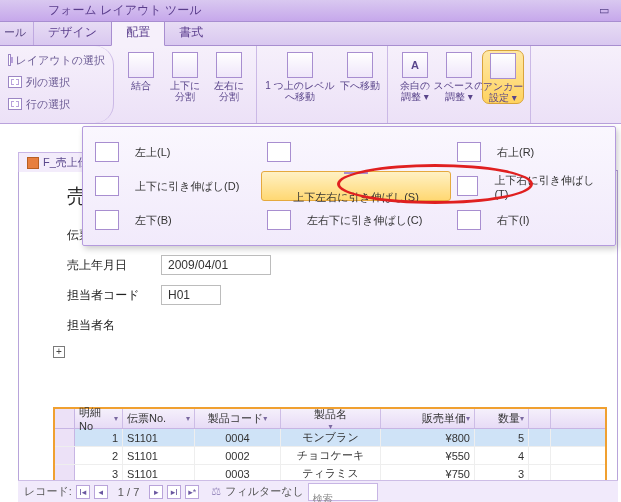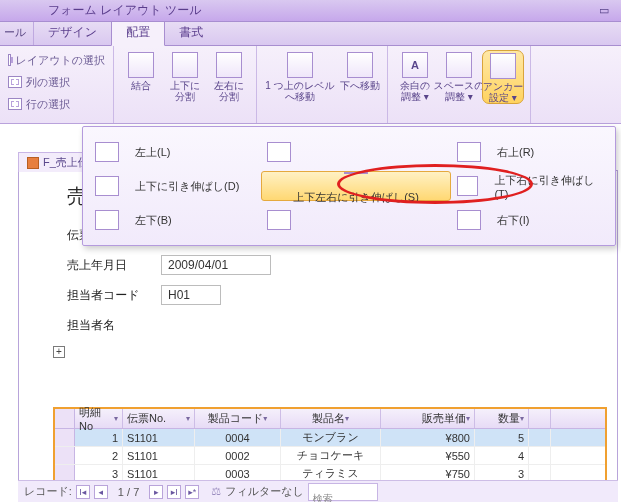--- a/index.html
+++ b/index.html
@@ -52,21 +52,21 @@
   .ghead { display: flex; background: linear-gradient(#f5f0fb,#e7dbf6); border-bottom: 1px solid #c7b5e4; height: 20px; align-items: center; font-size: 11px; }
   .gh { border-right: 1px solid #cdbde6; padding: 0 4px; display: flex; align-items: center; justify-content: space-between; height: 100%; position: relative; }
   .gh .dd { font-size: 8px; color: #7a69a0; }
   .grow { display: flex; height: 18px; align-items: center; font-size: 11px; border-bottom: 1px solid #eee; }
   .gc { border-right: 1px solid #eee; padding: 0 4px; height: 100%; display: flex; align-items: center; overflow: hidden; }
   .grow.sel { background: #cfe3f7; }
   .w-sel { width: 20px; background: #ece1f7; border-right: 1px solid #c7b5e4; }
   .w0 { width: 48px; justify-content: flex-end; }
   .w1 { width: 72px; text-align: right; }
   .w2 { width: 86px; justify-content: center; }
-  .w3 { width: 100px; justify-content: center; }
+  .w3 { width: 100px; justify-content: center; flex-direction: column; }
   .w4 { width: 94px; justify-content: flex-end; }
   .w5 { width: 54px; justify-content: flex-end; }
   .w6 { width: 22px; }
   .recnav { height: 22px; border-top: 1px solid #d5c7ec; background: #f4eefb; display: flex; align-items: center; gap: 4px; padding: 0 6px; font-size: 11px; color: #555; }
   .nbtn { width: 14px; height: 14px; border: 1px solid #b9a4da; background: #fff; font-size: 9px; line-height: 12px; text-align: center; color: #6a57a0; cursor: pointer; }
   .searchbox { border: 1px solid #c7b5e4; background: #fff; height: 16px; width: 70px; padding: 8px 4px; font-size: 10px; color: #888; }
 
   .outer-nav { position: absolute; left: 18px; bottom: 0; right: 3px; height: 22px; border-top: 1px solid #cdbde6; background: #f1eafb; display: flex; align-items: center; gap: 4px; padding: 0 6px; font-size: 11px; color: #555; z-index: 60; }
 </style>
 </head>
@@ -78,21 +78,21 @@
 </div>
 
 <div class="tabs-row">
   <div class="tabcut">ール</div>
   <div class="tab">デザイン</div>
   <div class="tab active">配置</div>
   <div class="tab">書式</div>
 </div>
 
 <div class="ribbon">
-  <div class="rgrp" style="width:114px;">
+  <div class="rgrp" style="width:114px;border-radius:19px;">
     <div class="rg-stack">
       <div class="mini">
           <span class="ic"></span>
           <span>レイアウトの選択</span>
         </div>
       <div class="mini">
           <span class="ic"></span>
           <span>列の選択</span>
         </div>
       <div class="mini">
@@ -283,20 +283,21 @@
         <span>上下右に引き伸ばし(T)</span>
       </div>
   </div>
   <div class="am-row">
     <div class="am-item col-a">
         <span class="aicn"></span>
         <span>左下(B)</span>
       </div>
     <div class="am-item col-b">
         <span class="aicn"></span>
+        <span>左右下に引き伸ばし(C)</span>
       </div>
     <div class="am-item col-c">
         <span class="aicn"></span>
         <span>右下(I)</span>
       </div>
   </div>
   <div class="red-oval"></div>
 </div>
 
 <div class="outer-nav">

